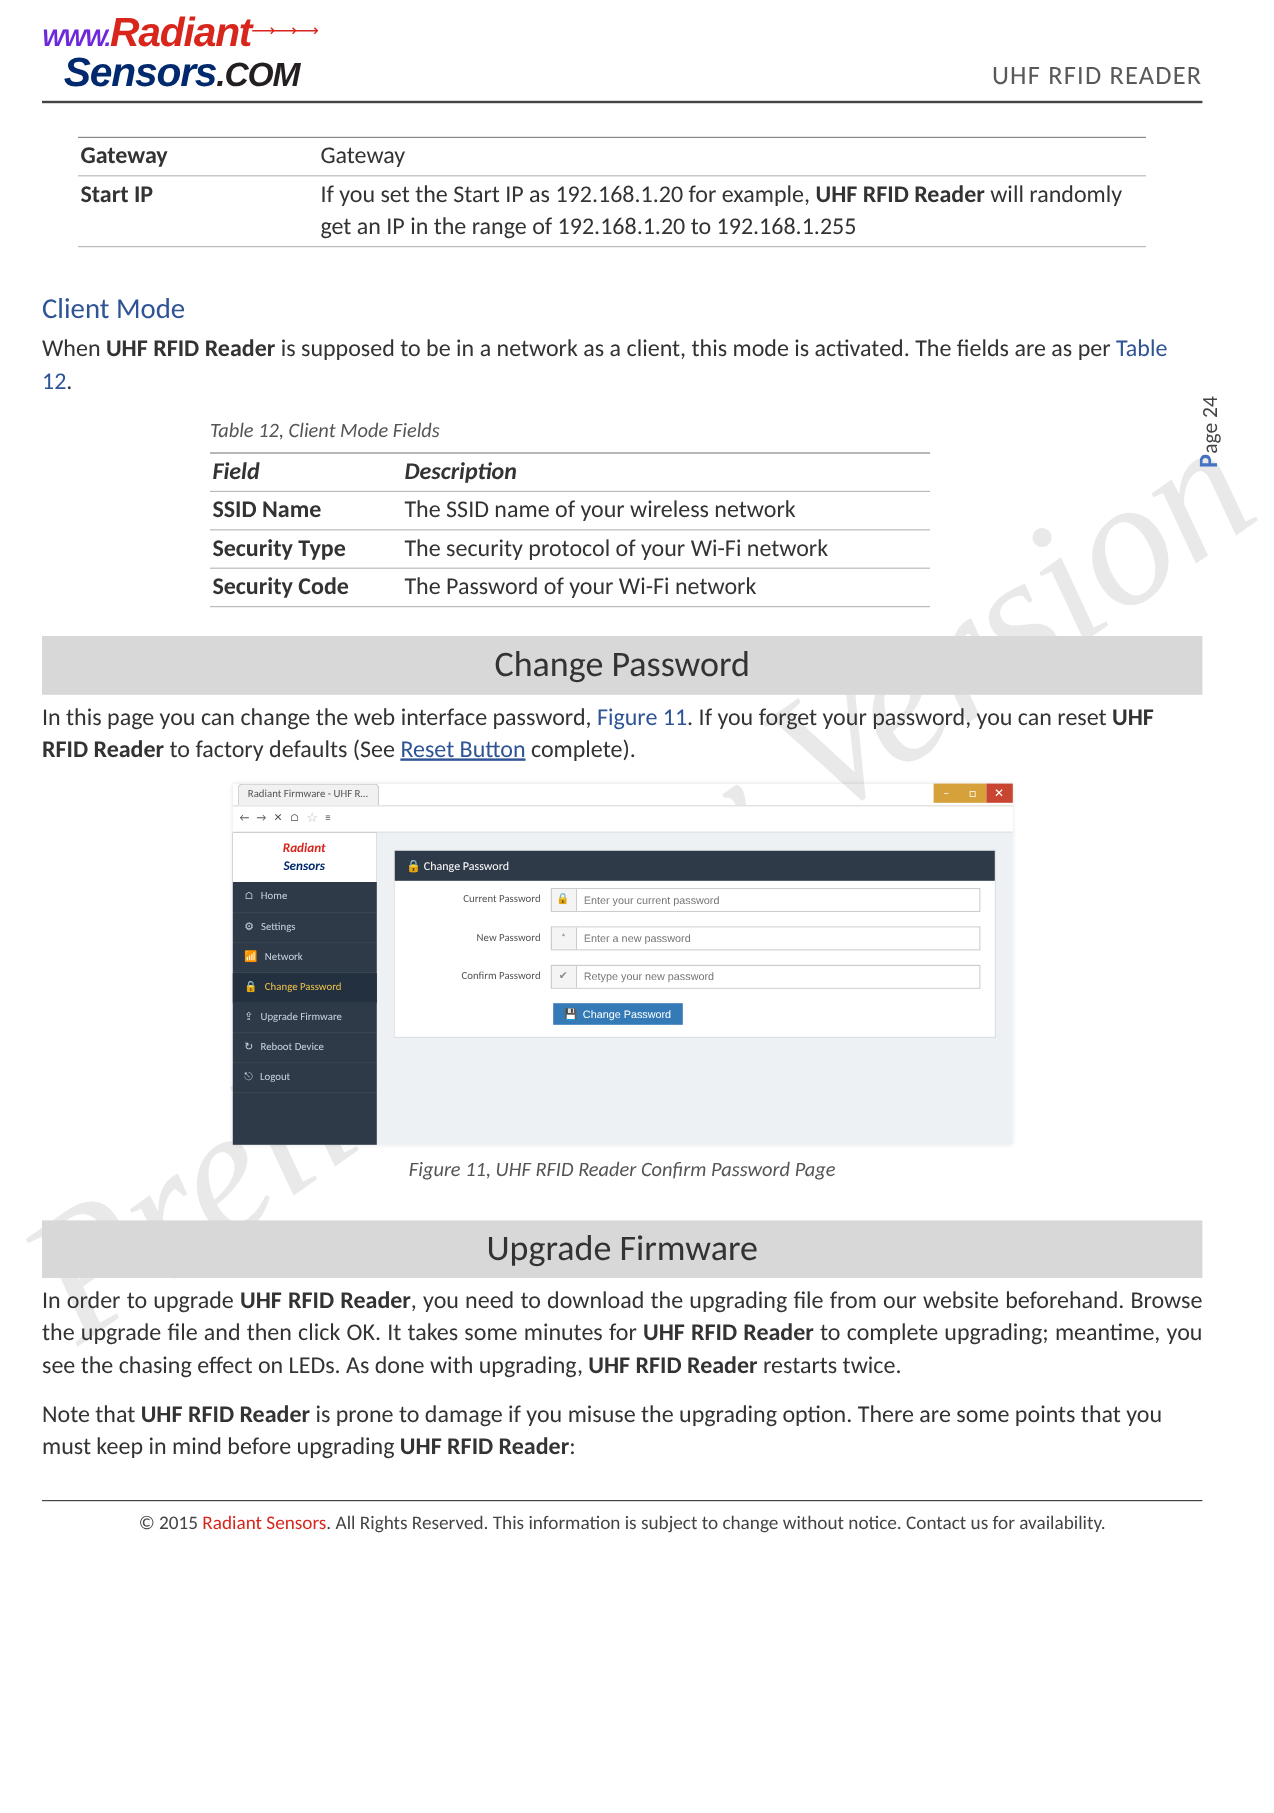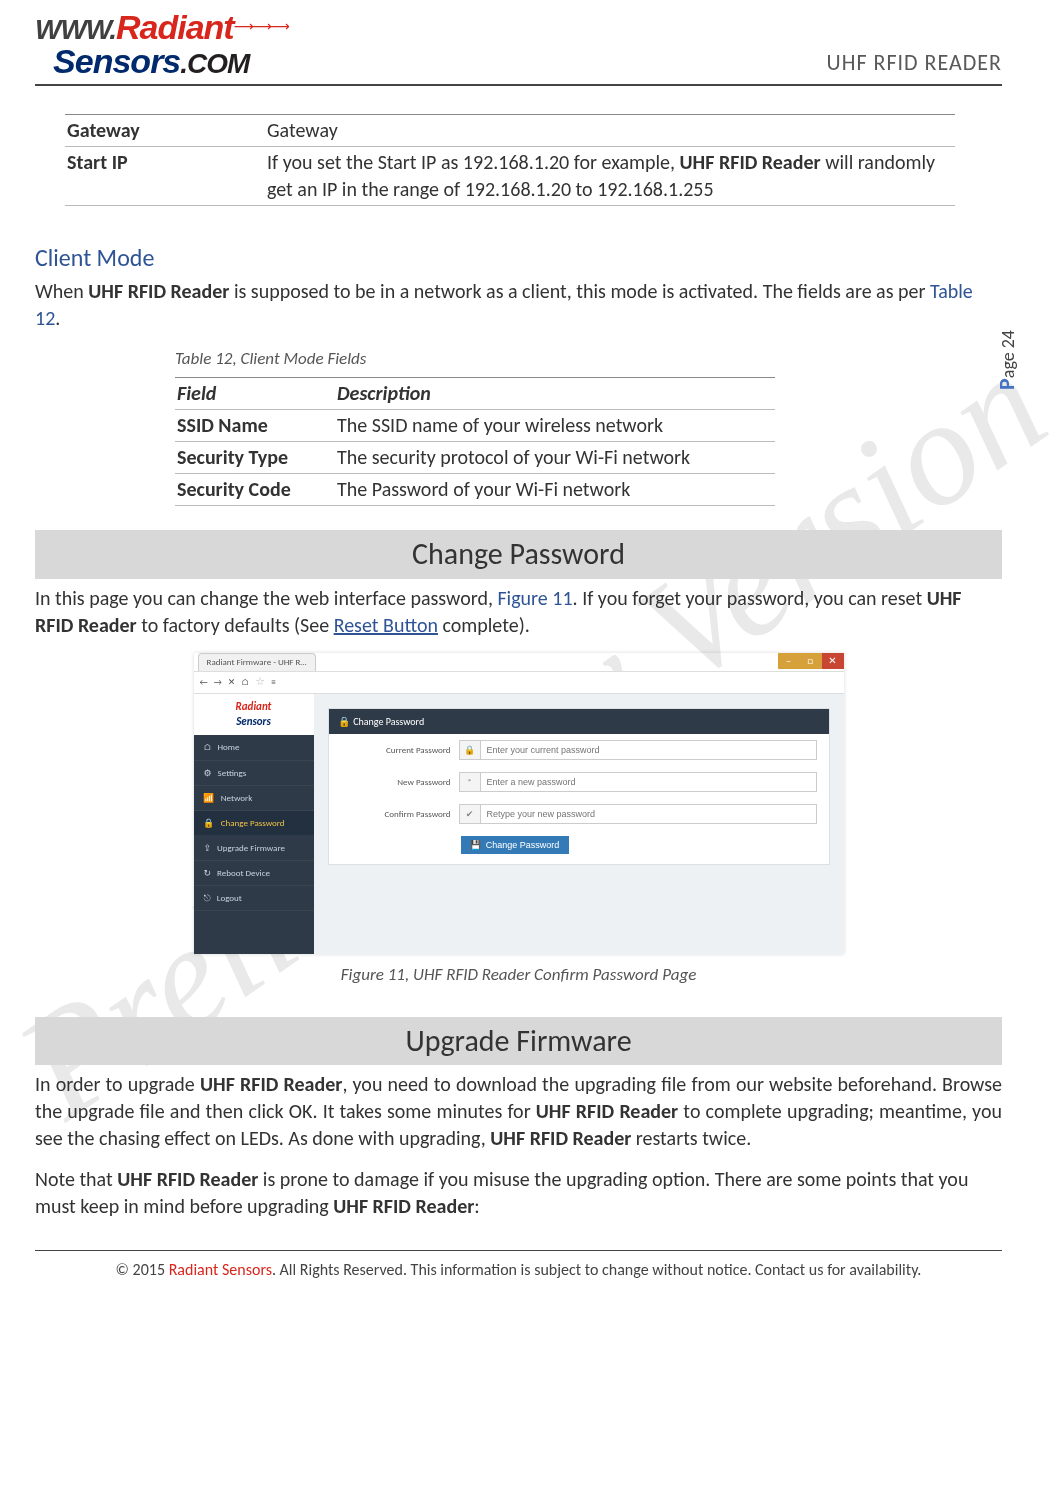--- a/index.html
+++ b/index.html
@@ -37,21 +37,21 @@
     justify-content: space-between;
     align-items: flex-end;
     border-bottom: 2px solid #444;
     padding-bottom: 6px;
     margin-bottom: 28px;
   }
   .logo {
     display: inline-block;
     line-height: 1;
   }
-  .logo .www { font-family: Arial Black, sans-serif; font-style: italic; font-weight: 900; color: #404040; font-size: 28px; letter-spacing: -1px; }
+  .logo .www { font-family: Arial Black, sans-serif; font-style: italic; font-weight: 900; color: #6d28d9; font-size: 20px; letter-spacing: -1px; }
   .logo .radiant { font-family: Arial, sans-serif; font-style: italic; font-weight: 900; color: #d9261c; font-size: 34px; letter-spacing: -1px; }
   .logo .sensors { font-family: Arial, sans-serif; font-style: italic; font-weight: 900; color: #002a6d; font-size: 34px; letter-spacing: -1px; }
   .logo .com { font-family: Arial Black, sans-serif; font-style: italic; font-weight: 900; color: #231f20; font-size: 28px; letter-spacing: -1px; }
   .logo-swoosh { font-size: 14px; color: #d9261c; letter-spacing: -2px; display:inline-block; transform: translateY(-8px);}
   .doc-title {
     color: #595959;
     font-size: 22px;
     letter-spacing: 1px;
   }
   .page-number {

